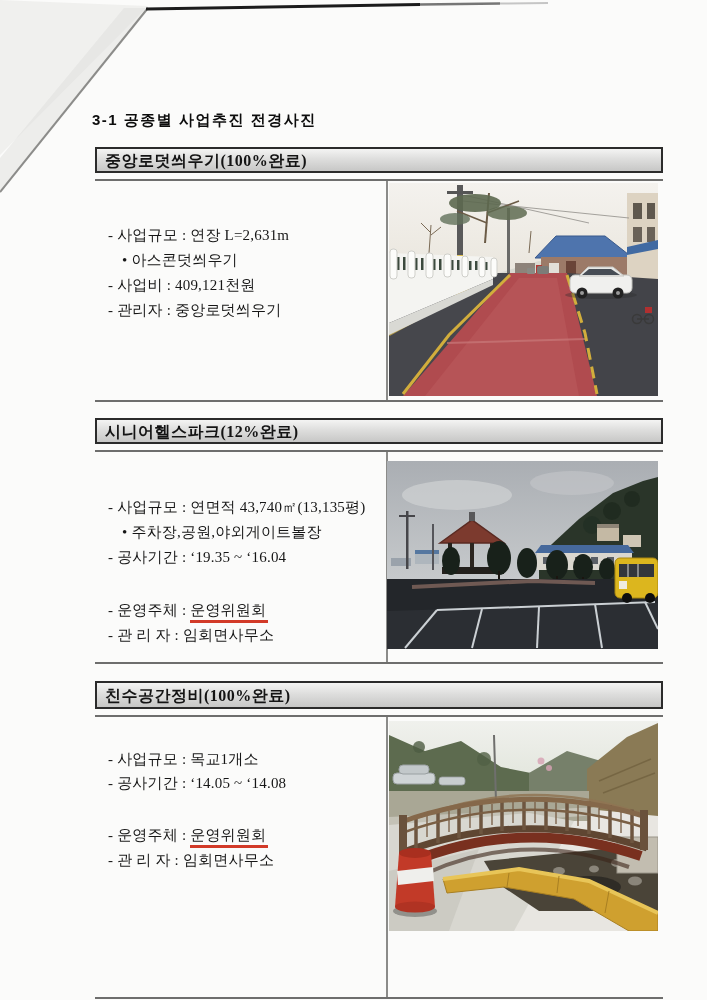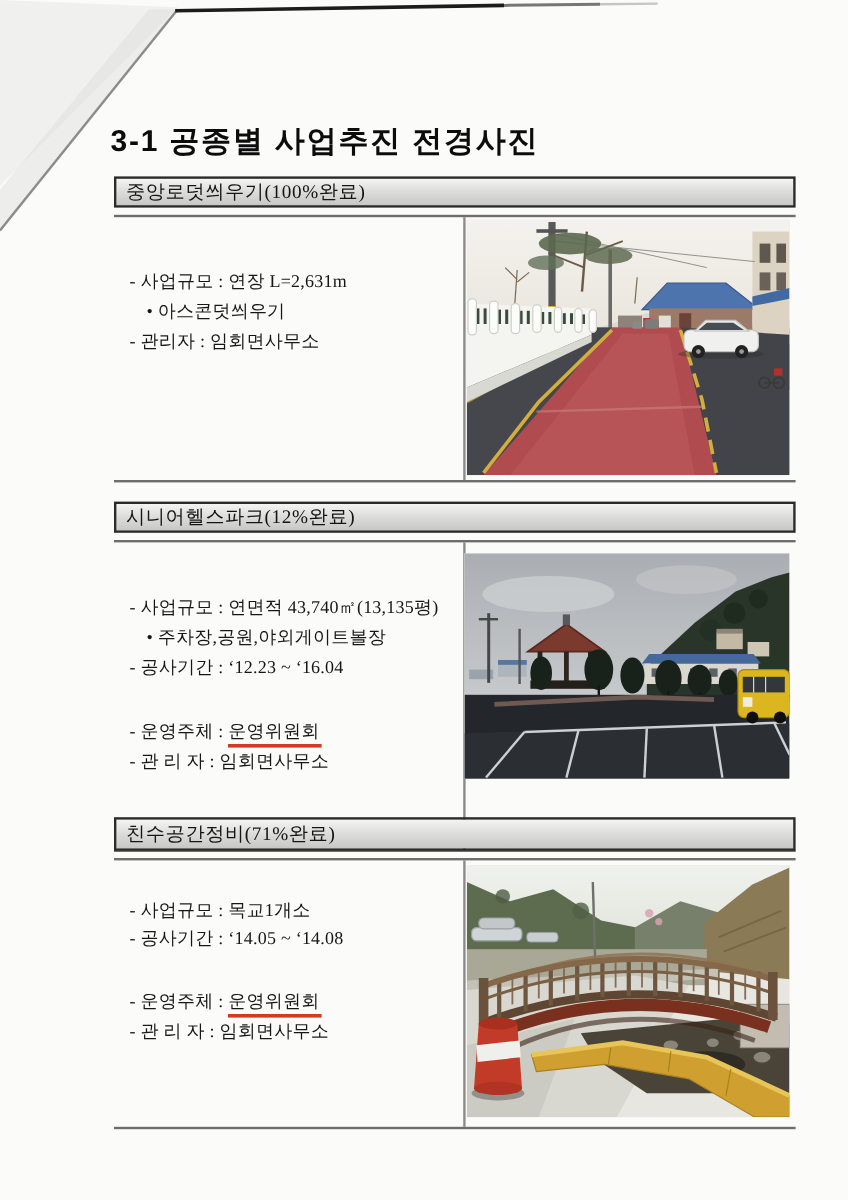--- a/index.html
+++ b/index.html
@@ -3,31 +3,32 @@
 <meta charset="utf-8">
 <style>
   html,body{margin:0;padding:0}
   body{
     width:707px;height:1000px;position:relative;overflow:hidden;
     background:#fbfbfa;color:#161616;
     font-family:"Liberation Serif","DejaVu Serif",serif;
   }
   .artifacts{position:absolute;left:0;top:0;pointer-events:none}
   .title{
-    position:absolute;left:92px;top:84px;
+    position:absolute;left:92px;top:101px;
     font-family:"Liberation Sans","DejaVu Sans",sans-serif;
-    font-weight:bold;font-size:25px;letter-spacing:1.5px;color:#0c0c0c;
+    font-weight:bold;font-size:15px;letter-spacing:1.5px;color:#0c0c0c;
   }
   .section{position:absolute;left:95px;width:568px}
   .sec-header{
     box-sizing:border-box;height:26px;
     border:2px solid #2b2b2b;
     background:linear-gradient(180deg,#f4f4f3 0%,#dededd 45%,#c7c7c6 100%);
     font-size:16px;line-height:21px;padding:1px 8px 0;letter-spacing:0.5px;
     color:#141414;
+    font-weight:bold;
   }
   .sec-header.tall{height:28px;line-height:23px}
   .sec-body{
     position:relative;box-sizing:border-box;margin-top:6px;
     border-top:2px solid #6e6e6d;border-bottom:2px solid #6e6e6d;
   }
   .divider{position:absolute;top:0;bottom:0;left:291px;width:1.5px;background:#8b8b89}
   .text-cell{position:absolute;left:0;top:0;width:290px;font-size:15px}
   .line{padding-left:13px;white-space:nowrap;letter-spacing:0.2px}
   .line.indent{padding-left:27px}
@@ -55,21 +56,22 @@
 
 <div class="section" style="top:147px">
   <div class="sec-header">
     <span>중앙로덧씌우기(100%완료)</span>
   </div>
   <div class="sec-body" style="height:223px">
     <div class="divider"></div>
     <div class="text-cell" style="margin-top:42px;line-height:25px">
       <div class="line">- 사업규모 : 연장 L=2,631m</div>
       <div class="line indent">• 아스콘덧씌우기</div>
-      <div class="line">- 관리자 : 임회면사무소</div>
+      <div class="line">- 사업비 : 409,121천원</div>
+      <div class="line">- 관리자 : 중앙로덧씌우기</div>
     </div>
     <div class="photo" style="left:294px;top:2px;width:269px;height:213px" role="img" aria-label="붉은색으로 덧씌워진 중앙로 도로와 흰 울타리, 파란 지붕 주택, 흰색 승용차 전경">
       <svg width="269" height="213" viewBox="0 0 269 213" preserveAspectRatio="none">
         <defs>
           <linearGradient id="sky1" x1="0" y1="0" x2="0" y2="1">
             <stop offset="0" stop-color="#f4f2ee"></stop>
               <stop offset="1" stop-color="#e9e5dc"></stop>
           </linearGradient>
         </defs>
         <rect x="0" y="0" width="269" height="100" fill="url(#sky1)"></rect>
@@ -175,26 +177,26 @@
         <rect x="256" y="124" width="7" height="6" fill="#b03030"></rect>
       </svg>
     </div>
   </div>
 </div>
 
 <div class="section" style="top:418px">
   <div class="sec-header">
     <span>시니어헬스파크(12%완료)</span>
   </div>
-  <div class="sec-body" style="height:260px">
+  <div class="sec-body" style="height:214px">
     <div class="divider"></div>
     <div class="text-cell" style="margin-top:43px;line-height:25px">
       <div class="line">- 사업규모 : 연면적 43,740㎡(13,135평)</div>
       <div class="line indent">• 주차장,공원,야외게이트볼장</div>
-      <div class="line">- 공사기간 : ‘12.23 ~ ‘16.04</div>
+      <div class="line">- 공사기간 : ‘19.35 ~ ‘16.04</div>
       <div class="line"><span>- 운영주체 : </span><span class="u-red">운영위원회</span></div>
       <div class="line">- 관 리 자 : 임회면사무소</div>
     </div>
     <div class="photo" style="left:292px;top:9px;width:271px;height:188px" role="img" aria-label="시니어헬스파크 주차장과 정자, 나무, 노란색 버스가 보이는 흐린 날 전경">
       <svg width="271" height="188" viewBox="0 0 271 188" preserveAspectRatio="none">
         <defs>
           <linearGradient id="sky2" x1="0" y1="0" x2="0" y2="1">
             <stop offset="0" stop-color="#aaaeb3"></stop>
               <stop offset="1" stop-color="#c8cbcd"></stop>
           </linearGradient>
@@ -268,23 +270,23 @@
         <rect x="232" y="120" width="8" height="8" fill="#f0ece0"></rect>
         <circle cx="240" cy="137" r="5" fill="#0e0e0e"></circle>
         <circle cx="263" cy="137" r="5" fill="#0e0e0e"></circle>
       </svg>
     </div>
   </div>
 </div>
 
 <div class="section" style="top:681px">
   <div class="sec-header tall">
-    <span>친수공간정비(71%완료)</span>
-  </div>
-  <div class="sec-body" style="height:226px">
+    <span>친수공간정비(100%완료)</span>
+  </div>
+  <div class="sec-body" style="height:284px">
     <div class="divider"></div>
     <div class="text-cell" style="margin-top:30px;line-height:24px">
       <div class="line">- 사업규모 : 목교1개소</div>
       <div class="line">- 공사기간 : ‘14.05 ~ ‘14.08</div>
       <div class="line"><span>- 운영주체 : </span><span class="u-red">운영위원회</span></div>
       <div class="line">- 관 리 자 : 임회면사무소</div>
     </div>
     <div class="photo" style="left:294px;top:4px;width:269px;height:210px" role="img" aria-label="하천 위 목재 아치 목교와 노란 옹벽, 적색 드럼 전경">
       <svg width="269" height="210" viewBox="0 0 269 210" preserveAspectRatio="none">
         <defs>

